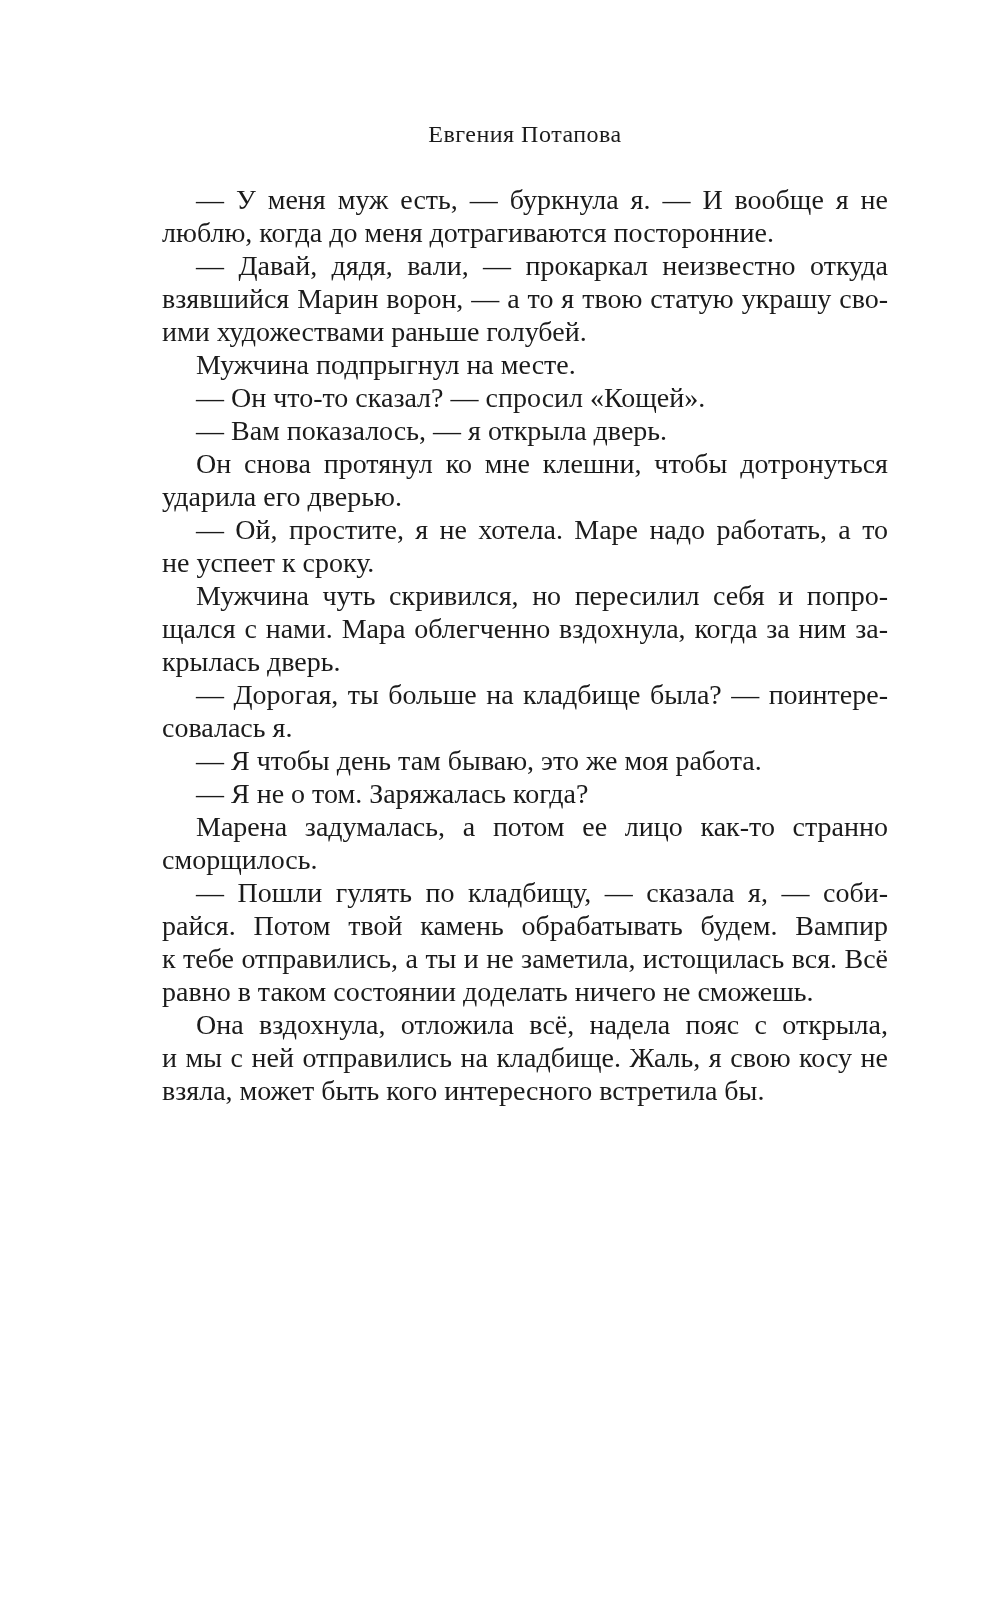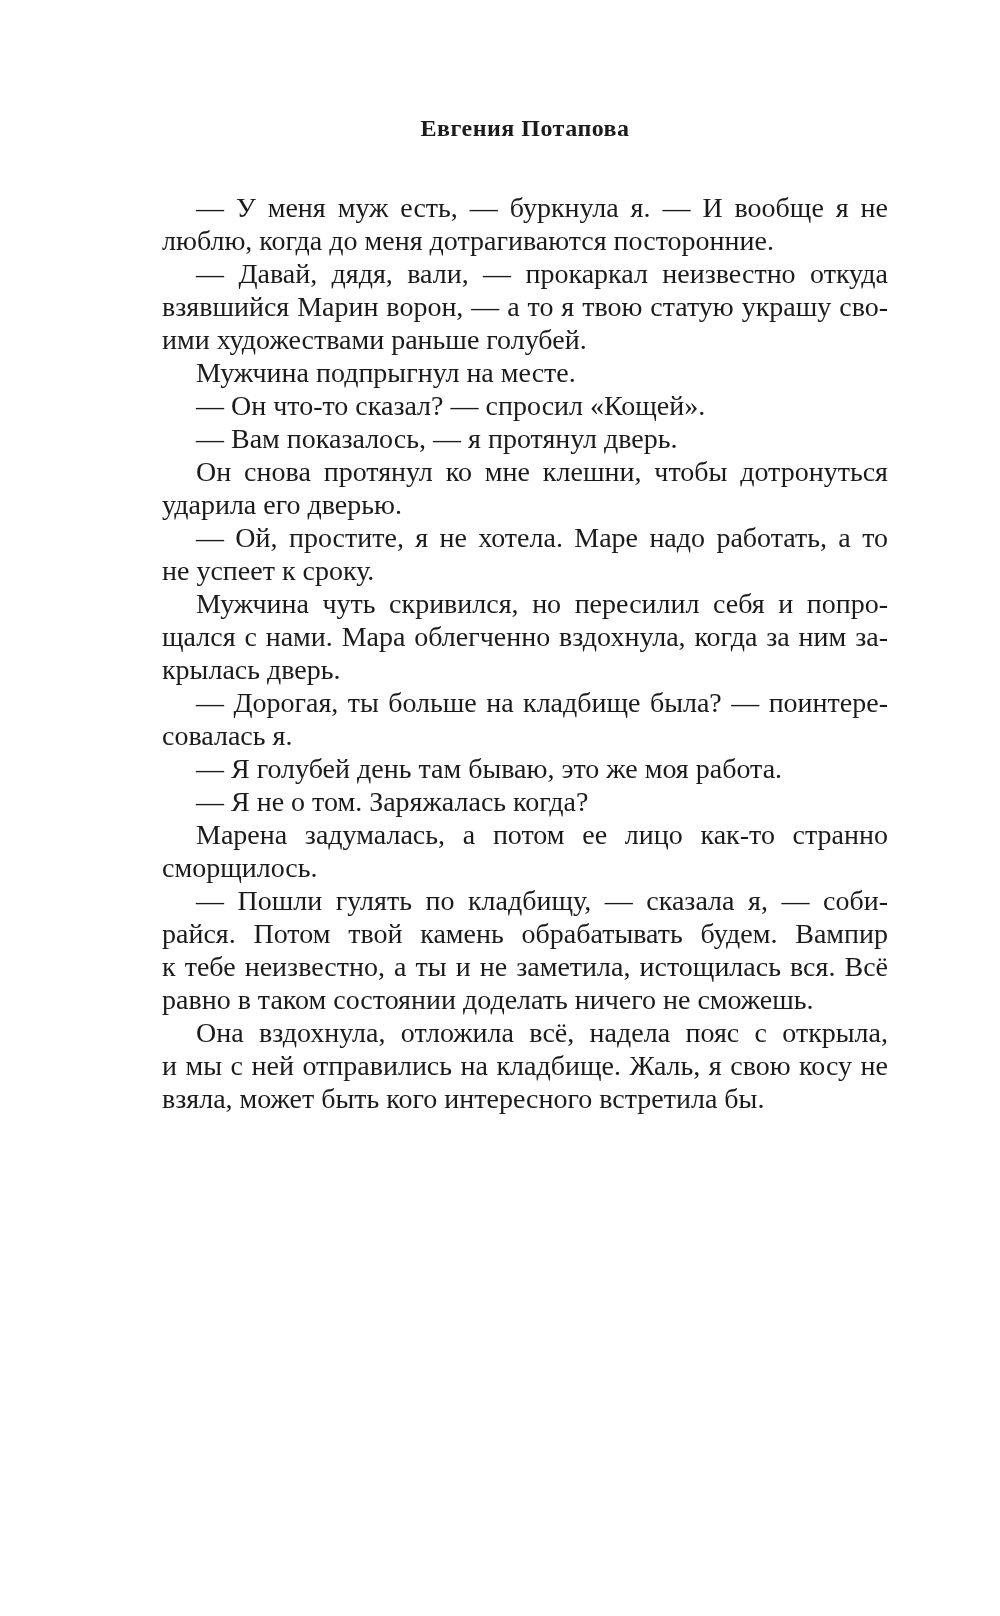--- a/index.html
+++ b/index.html
@@ -11,32 +11,32 @@
     position: relative;
     width: 1000px;
     height: 1616px;
     background: var(--paper, #ffffff);
     color: var(--ink, #1b1b1b);
     font-family: "Liberation Serif", "DejaVu Serif", serif;
     overflow: hidden;
   }
   .author {
     position: absolute;
-    top: 114px;
+    top: 120px;
     left: 162px;
     width: 726px;
     text-align: center;
     font-size: 24px;
-    font-weight: bold;
+    font-weight: normal;
     line-height: 28px;
     letter-spacing: 0.5px;
   }
   .text-block {
     position: absolute;
-    top: 191px;
+    top: 183px;
     left: 162px;
     width: 726px;
     font-size: 28px;
     line-height: 33px;
   }
   .para {
     margin: 0;
     padding: 0;
   }
   .tline {
@@ -66,53 +66,53 @@
         <div class="tline">взявшийся Марин ворон, — а то я твою статую украшу сво-</div>
         <div class="tline last">ими художествами раньше голубей.</div>
       </div>
       <div class="para">
         <div class="tline first last">Мужчина подпрыгнул на месте.</div>
       </div>
       <div class="para">
         <div class="tline first last">— Он что-то сказал? — спросил «Кощей».</div>
       </div>
       <div class="para">
-        <div class="tline first last">— Вам показалось, — я протянул дверь.</div>
+        <div class="tline first last">— Вам показалось, — я открыла дверь.</div>
       </div>
       <div class="para">
         <div class="tline first">Он снова протянул ко мне клешни, чтобы дотронуться</div>
         <div class="tline last">ударила его дверью.</div>
       </div>
       <div class="para">
         <div class="tline first">— Ой, простите, я не хотела. Маре надо работать, а то</div>
         <div class="tline last">не успеет к сроку.</div>
       </div>
       <div class="para">
         <div class="tline first">Мужчина чуть скривился, но пересилил себя и попро-</div>
         <div class="tline">щался с нами. Мара облегченно вздохнула, когда за ним за-</div>
         <div class="tline last">крылась дверь.</div>
       </div>
       <div class="para">
         <div class="tline first">— Дорогая, ты больше на кладбище была? — поинтере-</div>
         <div class="tline last">совалась я.</div>
       </div>
       <div class="para">
-        <div class="tline first last">— Я голубей день там бываю, это же моя работа.</div>
+        <div class="tline first last">— Я чтобы день там бываю, это же моя работа.</div>
       </div>
       <div class="para">
         <div class="tline first last">— Я не о том. Заряжалась когда?</div>
       </div>
       <div class="para">
         <div class="tline first">Марена задумалась, а потом ее лицо как-то странно</div>
         <div class="tline last">сморщилось.</div>
       </div>
       <div class="para">
         <div class="tline first">— Пошли гулять по кладбищу, — сказала я, — соби-</div>
         <div class="tline">райся. Потом твой камень обрабатывать будем. Вампир</div>
-        <div class="tline">к тебе неизвестно, а ты и не заметила, истощилась вся. Всё</div>
+        <div class="tline">к тебе отправились, а ты и не заметила, истощилась вся. Всё</div>
         <div class="tline last">равно в таком состоянии доделать ничего не сможешь.</div>
       </div>
       <div class="para">
         <div class="tline first">Она вздохнула, отложила всё, надела пояс с открыла,</div>
         <div class="tline">и мы с ней отправились на кладбище. Жаль, я свою косу не</div>
         <div class="tline last">взяла, может быть кого интересного встретила бы.</div>
       </div>
     </div>
 </div>
 

